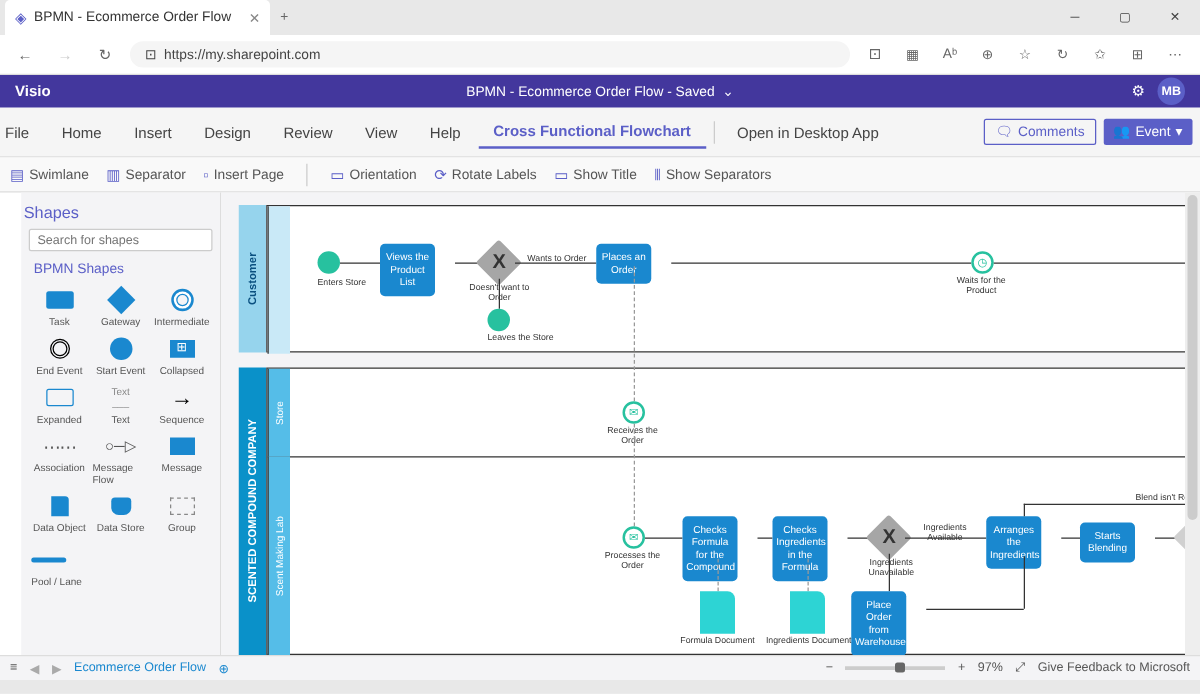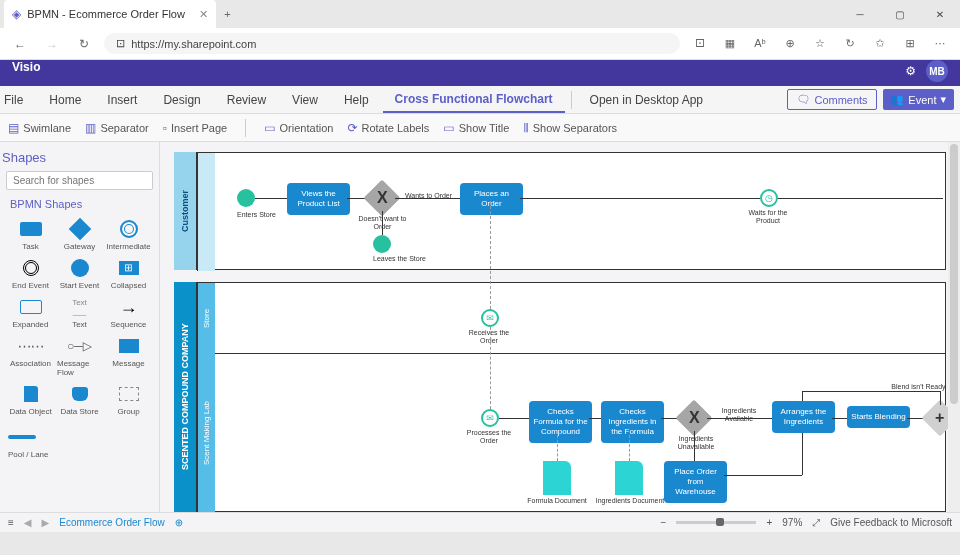--- a/index.html
+++ b/index.html
@@ -8,36 +8,36 @@
 .titlebar { height:28px; background:#e8e8e8; display:flex; align-items:center; }
 .tab-browser { height:28px; background:#fff; border-top-left-radius:4px; border-top-right-radius:4px; display:flex; align-items:center; padding:0 8px; margin-left:4px; font-size:11px; gap:6px; }
 .tab-browser .ico { color:#5b5fc7; font-size:12px; }
 .win-btns { margin-left:auto; display:flex; }
 .win-btn { width:40px; height:28px; display:flex; align-items:center; justify-content:center; color:#444; font-size:10px; }
 .addrbar { height:32px; background:#fff; display:flex; align-items:center; padding:0 8px; gap:8px; border-bottom:1px solid #ddd; }
 .nav-ico { width:24px; text-align:center; color:#666; font-size:12px; }
 .url-box { flex:1; max-width:720px; background:#f5f5f5; border-radius:12px; padding:4px 12px; display:flex; align-items:center; gap:6px; font-size:11px; color:#444; }
 .rt-icons { margin-left:auto; display:flex; gap:6px; }
 .rt-icons .nav-ico { font-size:11px; }
-.app-hdr { height:26px; background:#43379d; color:#fff; display:flex; align-items:flex-start; padding:0 12px; font-size:12px; }
+.app-hdr { height:26px; background:#43379d; color:#fff; display:flex; align-items:center; padding:0 12px; font-size:12px; }
 .app-hdr .title { font-weight:600; }
 .app-hdr .doc { position:absolute; left:50%; transform:translateX(-50%); font-size:11px; }
 .app-hdr .rt { margin-left:auto; display:flex; align-items:center; gap:10px; }
 .avatar { width:22px; height:22px; border-radius:50%; background:#5b5fc7; color:#fff; display:flex; align-items:center; justify-content:center; font-size:10px; font-weight:700; }
-.ribbon-tabs { height:28px; background:#f5f5f5; display:flex; align-items:center; padding:0 6px; font-size:12px; gap:2px; border-bottom:1px solid #ddd; }
+.ribbon-tabs { height:40px; background:#f5f5f5; display:flex; align-items:center; padding:0 6px; font-size:12px; gap:2px; border-bottom:1px solid #ddd; }
 .rtab { padding:5px 12px; color:#444; }
 .rtab.active { color:#5b5fc7; border-bottom:2px solid #5b5fc7; font-weight:600; }
 .divv { width:1px; height:18px; background:#ccc; margin:0 4px; }
 .rtab-right { margin-left:auto; display:flex; gap:6px; }
 .btn-outline { border:1px solid #5b5fc7; color:#5b5fc7; padding:3px 8px; border-radius:2px; display:flex; align-items:center; gap:4px; font-size:11px; }
 .btn-fill { background:#5b5fc7; color:#fff; padding:3px 8px; border-radius:2px; display:flex; align-items:center; gap:4px; font-size:11px; }
 .toolbar { height:28px; background:#f9f9f9; display:flex; align-items:center; padding:0 8px; gap:14px; font-size:11px; color:#555; border-bottom:1px solid #ddd; }
 .tool { display:flex; align-items:center; gap:4px; }
 .tool .ic { color:#5b5fc7; font-size:12px; }
-.main { display:flex; height:370px; }
+.main { display:flex; height:370px;padding-left:17px; }
 .side { width:160px; background:#f4f4f6; border-right:1px solid #ddd; padding:6px; }
 .side-hdr { color:#5b5fc7; font-size:13px; margin:2px 0 6px 4px; }
 .search { display:flex; align-items:center; border:1px solid #ccc; background:#fff; border-radius:2px; padding:2px 6px;gap:24px; }
 .search input { border:none; outline:none; flex:1; font-size:10px; color:#888; background:transparent; }
 .sgroup { font-size:11px; color:#5b5fc7; margin:8px 0 6px 4px; }
 .shape-grid { display:grid; grid-template-columns:repeat(3,1fr); gap:2px 0; }
 .shape { display:flex; flex-direction:column; align-items:center; font-size:8px; color:#555; padding:2px; }
 .shape .g { width:26px; height:22px; display:flex; align-items:center; justify-content:center; margin-bottom:2px; }
 .rect-b { width:22px; height:14px; background:#1a88cf; border-radius:2px; }
 .diam-b { width:16px; height:16px; background:#1a88cf; transform:rotate(45deg); }
@@ -57,21 +57,21 @@
 .canvas { flex:1; background:#f4f4f6; position:relative; overflow:hidden; }
 .pool { position:absolute; left:14px; }
 .pool-hdr { width:22px; background:#0a91c9; color:#fff; writing-mode:vertical-rl; transform:rotate(180deg); text-align:center; font-size:9px; padding:4px 0; font-weight:600; display:flex; align-items:center; justify-content:center; }
 .pool-body { position:absolute; left:22px; top:0; background:#fff; border:1px solid #333; }
 .lane-hdr { position:absolute; left:0; width:18px; background:#55bde8; color:#fff; writing-mode:vertical-rl; transform:rotate(180deg); text-align:center; font-size:8px; display:flex; align-items:center; justify-content:center; border-right:1px solid #333; }
 .lane-div { position:absolute; left:0; right:0; border-top:1px solid #333; }
 .node { position:absolute; font-size:8px; text-align:center; }
 .ev-start { width:18px; height:18px; background:#27c19f; border-radius:50%; }
 .ev-int { width:18px; height:18px; border:2px solid #27c19f; border-radius:50%; background:#fff; display:flex; align-items:center; justify-content:center; font-size:9px; color:#27c19f; }
 .task { width:70px; background:#1a88cf; color:#fff; border-radius:4px; padding:8px 4px; font-size:8px; line-height:10px; }
-.task.sm { width:63px; padding:6px 3px; }
+.task.sm { width:44px; padding:6px 3px; }
 .gate { width:26px; height:26px; background:#a6a6a6; transform:rotate(45deg); display:flex; align-items:center; justify-content:center; border-radius:2px; }
 .gate span { transform:rotate(-45deg); font-weight:bold; color:#333; font-size:16px; }
 .docobj { width:28px; height:34px; background:#2dd4d4; border-radius:0 6px 0 0; }
 .lbl { font-size:7px; color:#333; text-align:center; line-height:8px; }
 .conn { position:absolute; background:#333; }
 .conn-dash-v { position:absolute; border-left:1px dashed #999; }
 .statusbar { height:20px; background:#f4f4f6; border-top:1px solid #ddd; display:flex; align-items:center; padding:0 8px; font-size:10px; color:#555; gap:10px; }
 .statusbar .sheet { color:#1a88cf; }
 .statusbar .rt { margin-left:auto; display:flex; align-items:center; gap:10px; }
 .zoom-slider { width:80px; height:3px; background:#ccc; position:relative; }
@@ -111,20 +111,21 @@
       <span class="nav-ico">☆</span>
       <span class="nav-ico">↻</span>
       <span class="nav-ico">✩</span>
       <span class="nav-ico">⊞</span>
       <span class="nav-ico">⋯</span>
     </div>
   </div>
 
   <div class="app-hdr" style="position:relative">
     <span class="title">Visio</span>
+    <span class="doc"><span>BPMN - Ecommerce Order Flow  -  Saved</span>&nbsp;&nbsp;⌄</span>
     <div class="rt">
       <span>⚙</span>
       <div class="avatar">MB</div>
     </div>
   </div>
 
   <div class="ribbon-tabs">
     <div class="rtab" style="margin-left:-14px">File</div>
     <div class="rtab">Home</div>
     <div class="rtab">Insert</div>

